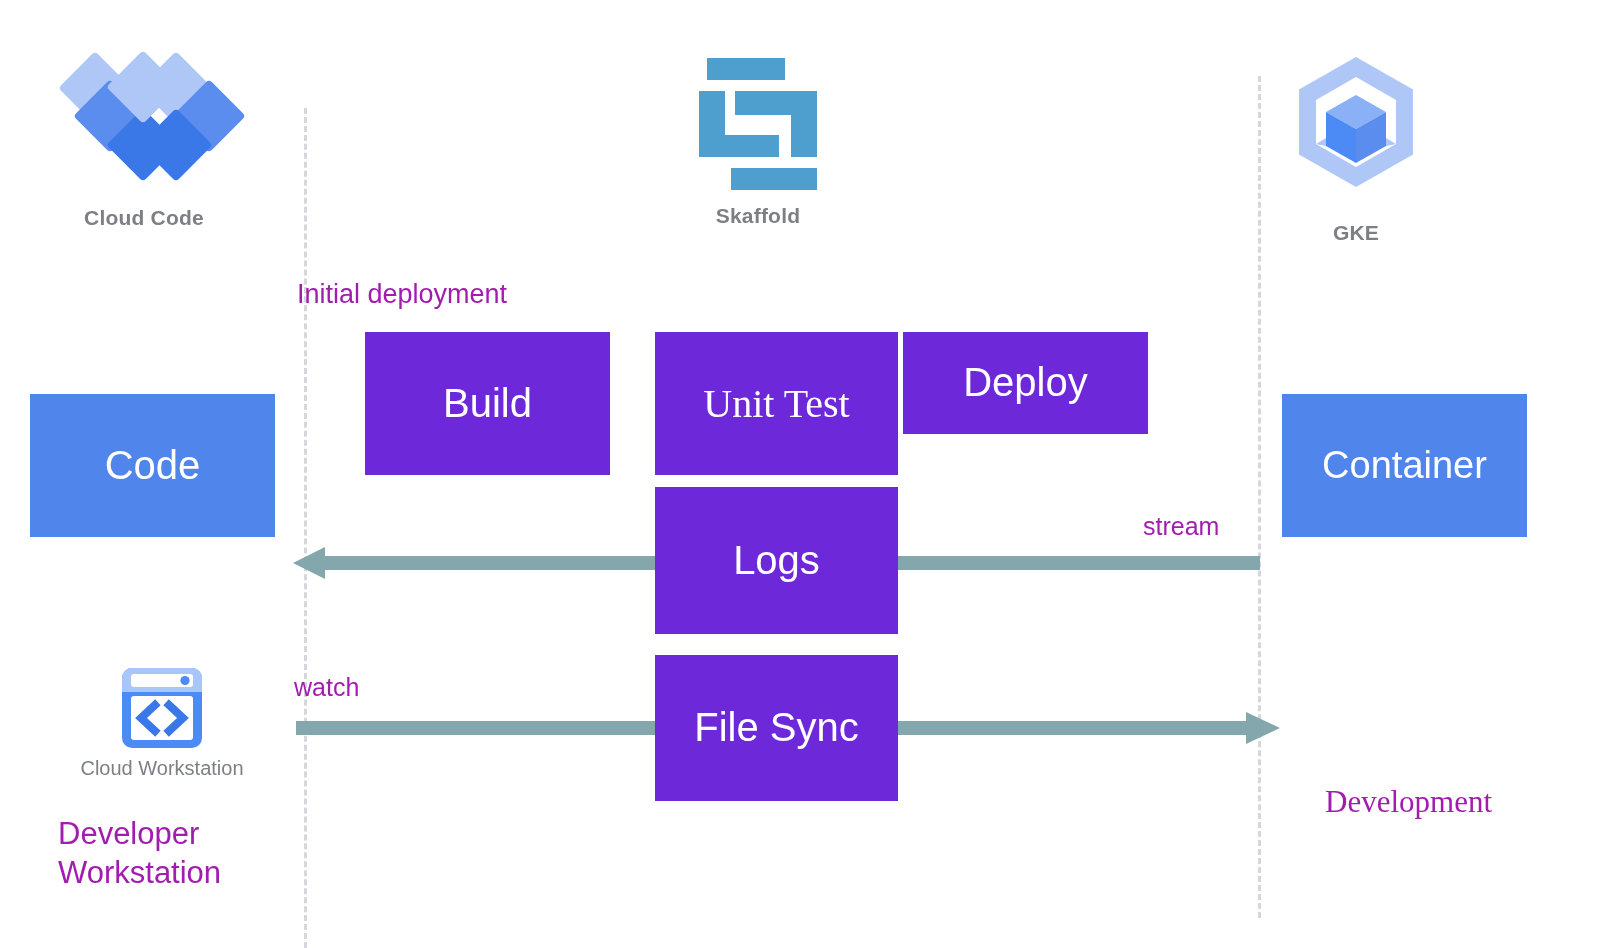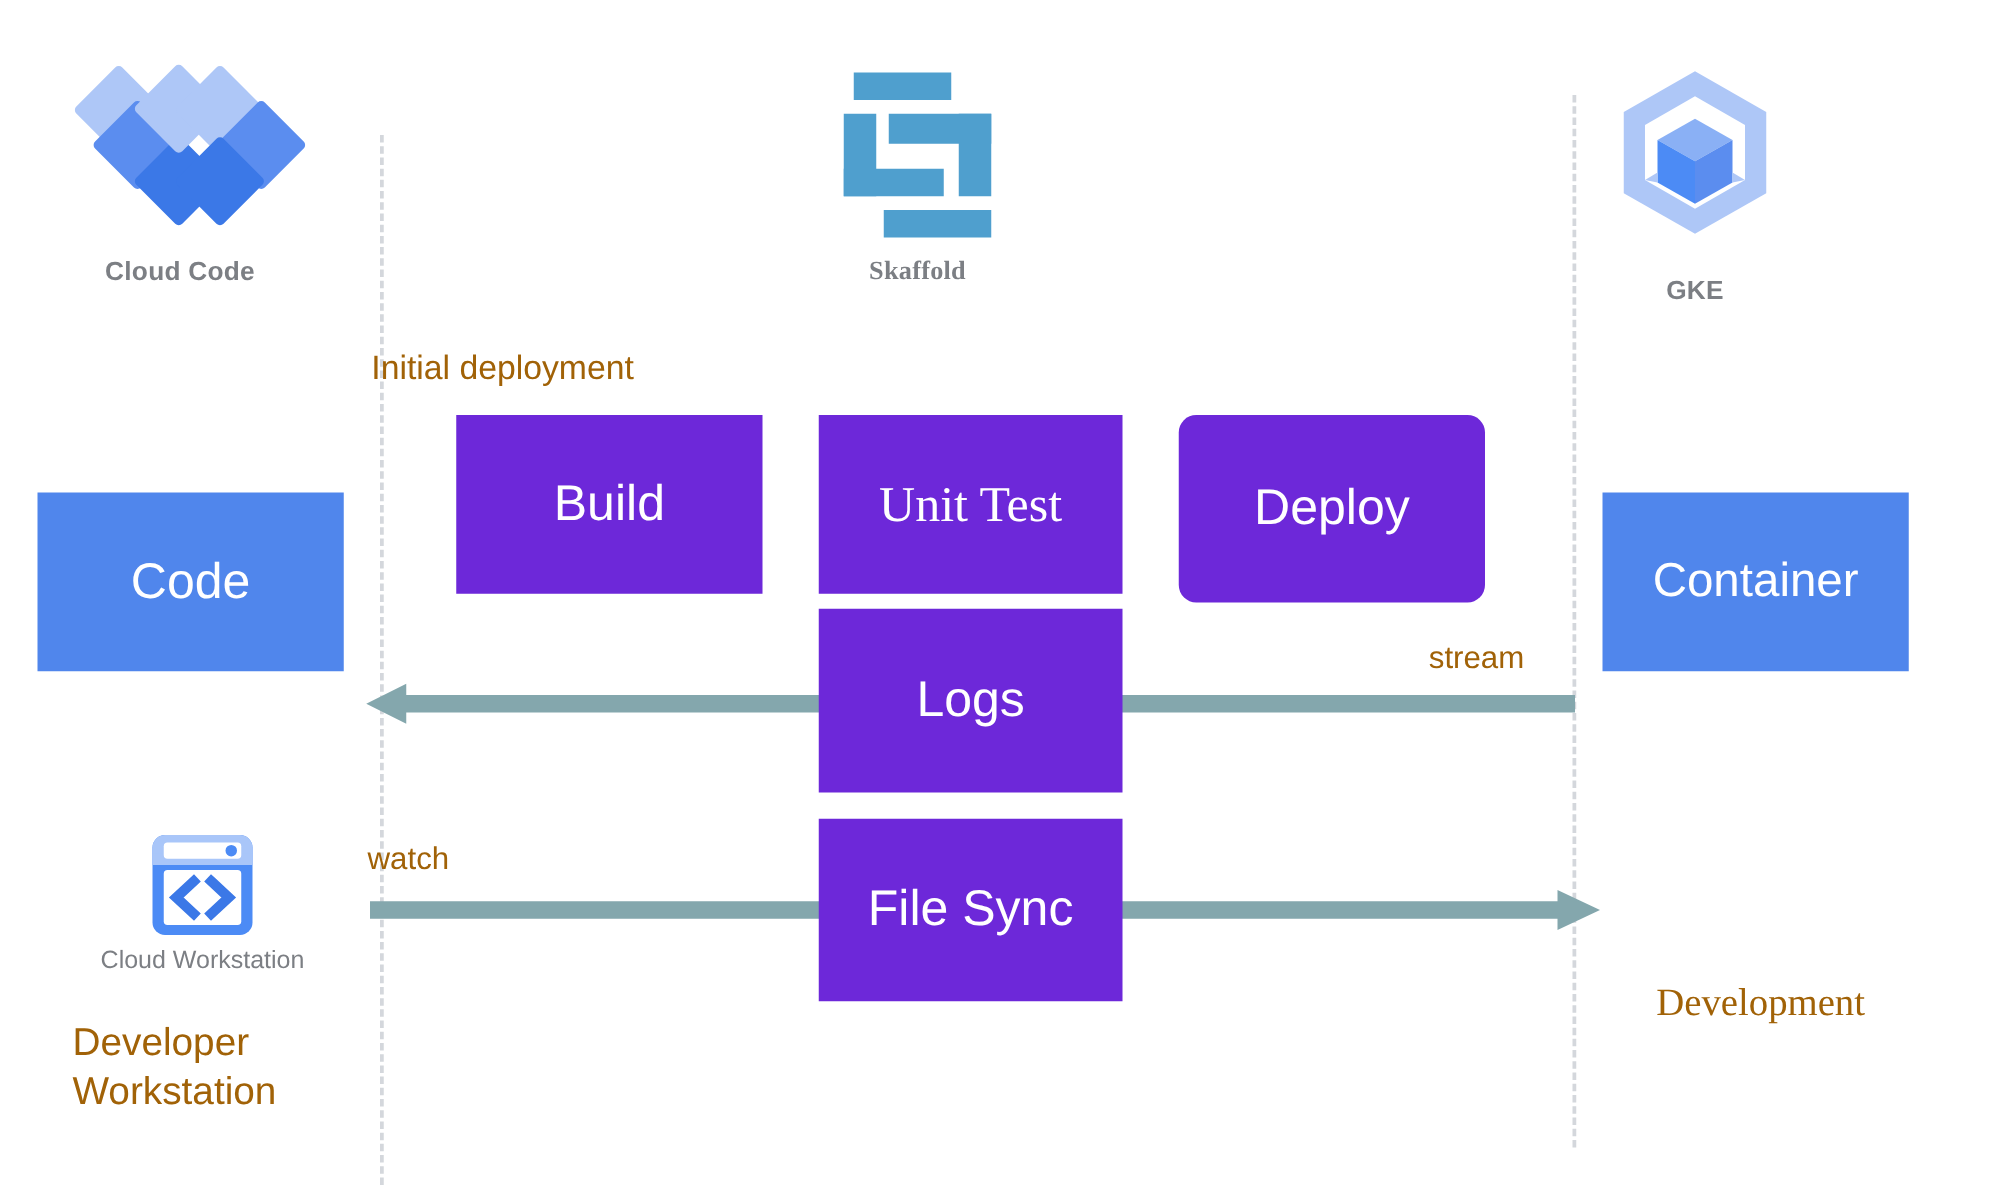--- a/index.html
+++ b/index.html
@@ -55,21 +55,21 @@
     height: 52px;
     transform: rotate(45deg);
     border-radius: 4px;
   }
   .d-tl { left: 15px;  top: 28px; background: #5b8def; }
   .d-tr { left: 48px;  top: -1px; background: #aec7f7; }
   .d-bl { left: 48px;  top: 57px; background: #3b78e7; }
   .d2-tl{ left: 0px;   top: 0px;  background: #aec7f7; }
 
   
-  #logo-skaffold { left: 628px; top: 58px; width: 212px; font-family: Liberation Serif, serif; }
+  #logo-skaffold { left: 652px; top: 58px; width: 212px; }
   #skaffold-art  { width: 118px; height: 128px; }
   .sk-bar {
     position: absolute;
     background: #4f9fce;
   }
 
   
   #logo-gke { left: 1250px; top: 55px; width: 212px; }
   #gke-art  { width: 120px; height: 134px; }
 
@@ -89,36 +89,36 @@
   #box-code {
     left: 30px;  top: 394px;  width: 245px; height: 143px;
     font-size: 40px;
   }
   #box-running-container {
     left: 1282px; top: 394px; width: 245px; height: 143px;
     font-size: 38px;
   }
   #box-build     { left: 365px; top: 332px; width: 245px; height: 143px; font-size: 40px; }
   #box-unit-test { left: 655px; top: 332px; width: 243px; height: 143px; font-size: 40px; font-family: Liberation Serif, serif; }
-  #box-deploy    { left: 943px; top: 332px; width: 245px; height: 150px; font-size: 40px; border-radius: 14px; }
+  #box-deploy    { left: 903px; top: 332px; width: 245px; height: 102px; font-size: 40px; }
   #box-logs      { left: 655px; top: 487px; width: 243px; height: 147px; font-size: 40px; }
   #box-filesync  { left: 655px; top: 655px; width: 243px; height: 146px; font-size: 40px; }
 
   
   .arrow-svg {
     position: absolute;
     overflow: visible;
   }
   #arrow-logs     { left: 285px; top: 540px; }
   #arrow-filesync { left: 296px; top: 705px; }
 
   
   .annot {
     position: absolute;
-    color: #a16207;
+    color: #a21caf;
     white-space: nowrap;
   }
   #label-initial-deployment { left: 297px;  top: 279px; font-size: 27px; }
   #label-watch              { left: 294px;  top: 673px; font-size: 25px; }
   #label-stream             { left: 1143px; top: 512px; font-size: 25px; }
 
   #label-developer-workstation {
     left: 58px; top: 814px; font-size: 31px; line-height: 1.26;
   }
   #label-development-environment {

